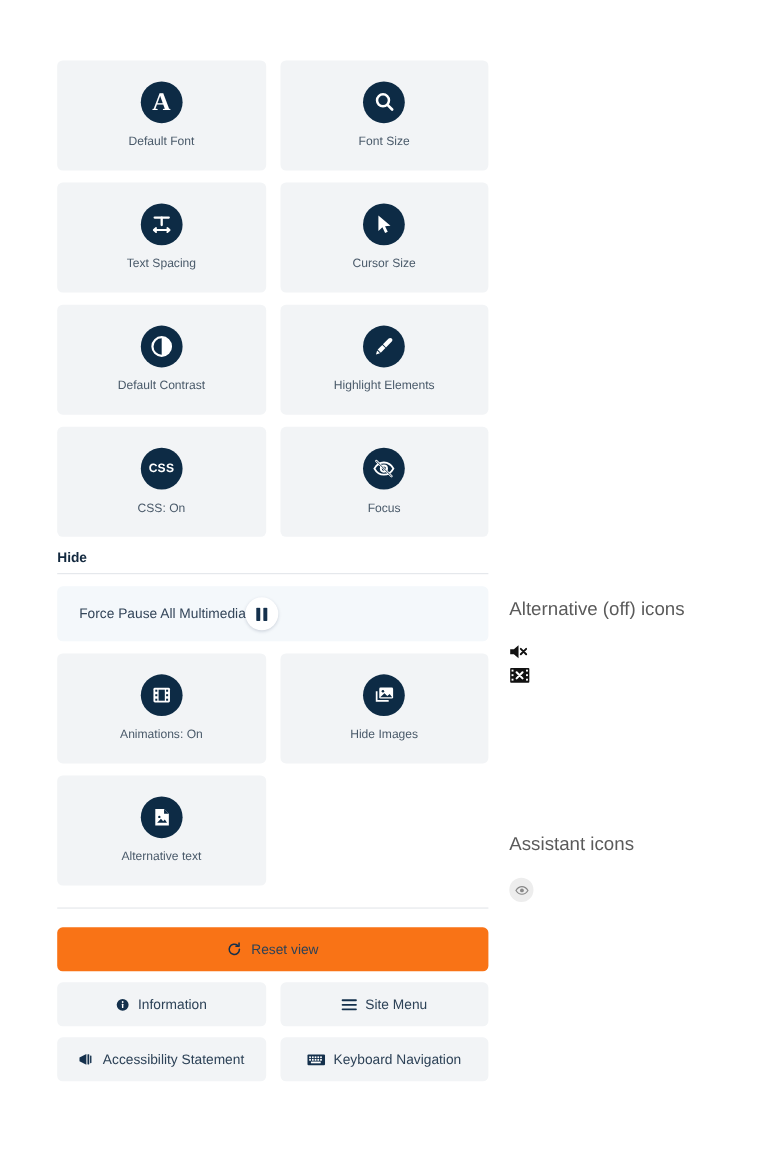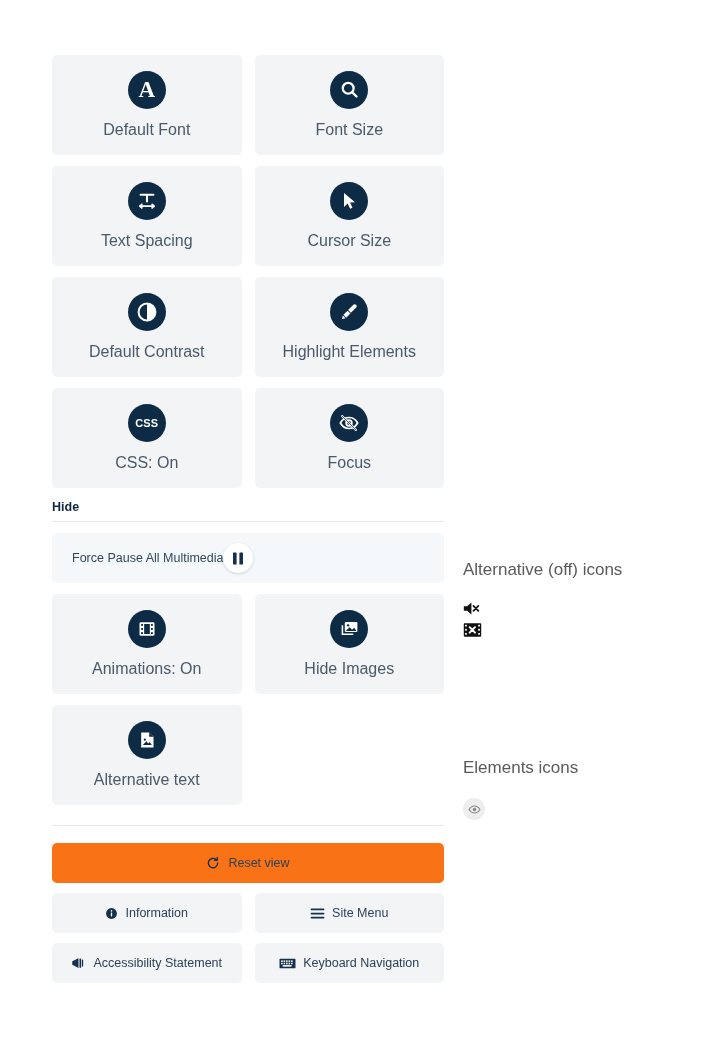--- a/index.html
+++ b/index.html
@@ -68,21 +68,21 @@
   .card-icon .letter-a {
     color: #ffffff;
     font-size: 23px;
     font-family: "Liberation Serif", serif;
     font-weight: bold;
     line-height: 1;
     margin-top: -1px;
   }
 
   .card-label {
-    font-size: 16px;
+    font-size: 11px;
     color: #4a5a6a;
     text-align: center;
     line-height: 1.2;
   }
 
   
   .section-header {
     font-size: 12.5px;
     font-weight: bold;
     color: #13293f;
@@ -398,21 +398,21 @@
             <rect x="5.6" y="11.4" width="13.6" height="2.4" fill="#ffffff"></rect>
           </svg>
         </span>
         <span class="action-label">Keyboard Navigation</span>
       </div>
 
     </div>
 
   </div>
 
-  <div class="annotation" style="top:560px;">
+  <div class="annotation" style="top:544px;">
     <div class="annotation-title">Alternative (off) icons</div>
 
     <div class="alt-icon-row" style="margin-top:21px;">
       <svg width="19" height="15" viewBox="0 0 24 19">
         <path d="M1 6.6 H5.2 L10.6 2 V17 L5.2 12.4 H1 Z" fill="#111111"></path>
         <path d="M13.2 6.2 L19.4 12.4 M19.4 6.2 L13.2 12.4" stroke="#111111" stroke-width="2.2" stroke-linecap="round"></path>
       </svg>
     </div>
 
     <div class="alt-icon-row" style="margin-top:6px;">
@@ -423,21 +423,21 @@
         <rect x="2.6" y="13.8" width="2.2" height="2.2" fill="#ffffff"></rect>
         <rect x="19.2" y="3.4" width="2.2" height="2.2" fill="#ffffff"></rect>
         <rect x="19.2" y="8.6" width="2.2" height="2.2" fill="#ffffff"></rect>
         <rect x="19.2" y="13.8" width="2.2" height="2.2" fill="#ffffff"></rect>
         <path d="M8.4 6.4 L15.2 13.4 M15.2 6.4 L8.4 13.4" stroke="#ffffff" stroke-width="2.4" stroke-linecap="round"></path>
       </svg>
     </div>
   </div>
 
   <div class="annotation" style="top:758px;">
-    <div class="annotation-title">Elements icons</div>
+    <div class="annotation-title">Assistant icons</div>
 
     <div class="alt-icon-row" style="margin-top:20px;">
       <span class="assistant-icon-circle">
         <svg width="13" height="13" viewBox="0 0 24 24" fill="none">
           <path d="M2 12 C4.6 7.6 8.2 5.6 12 5.6 C15.8 5.6 19.4 7.6 22 12 C19.4 16.4 15.8 18.4 12 18.4 C8.2 18.4 4.6 16.4 2 12 Z" stroke="#888888" stroke-width="2"></path>
           <circle cx="12" cy="12" r="3.2" fill="#888888"></circle>
         </svg>
       </span>
     </div>
   </div>

